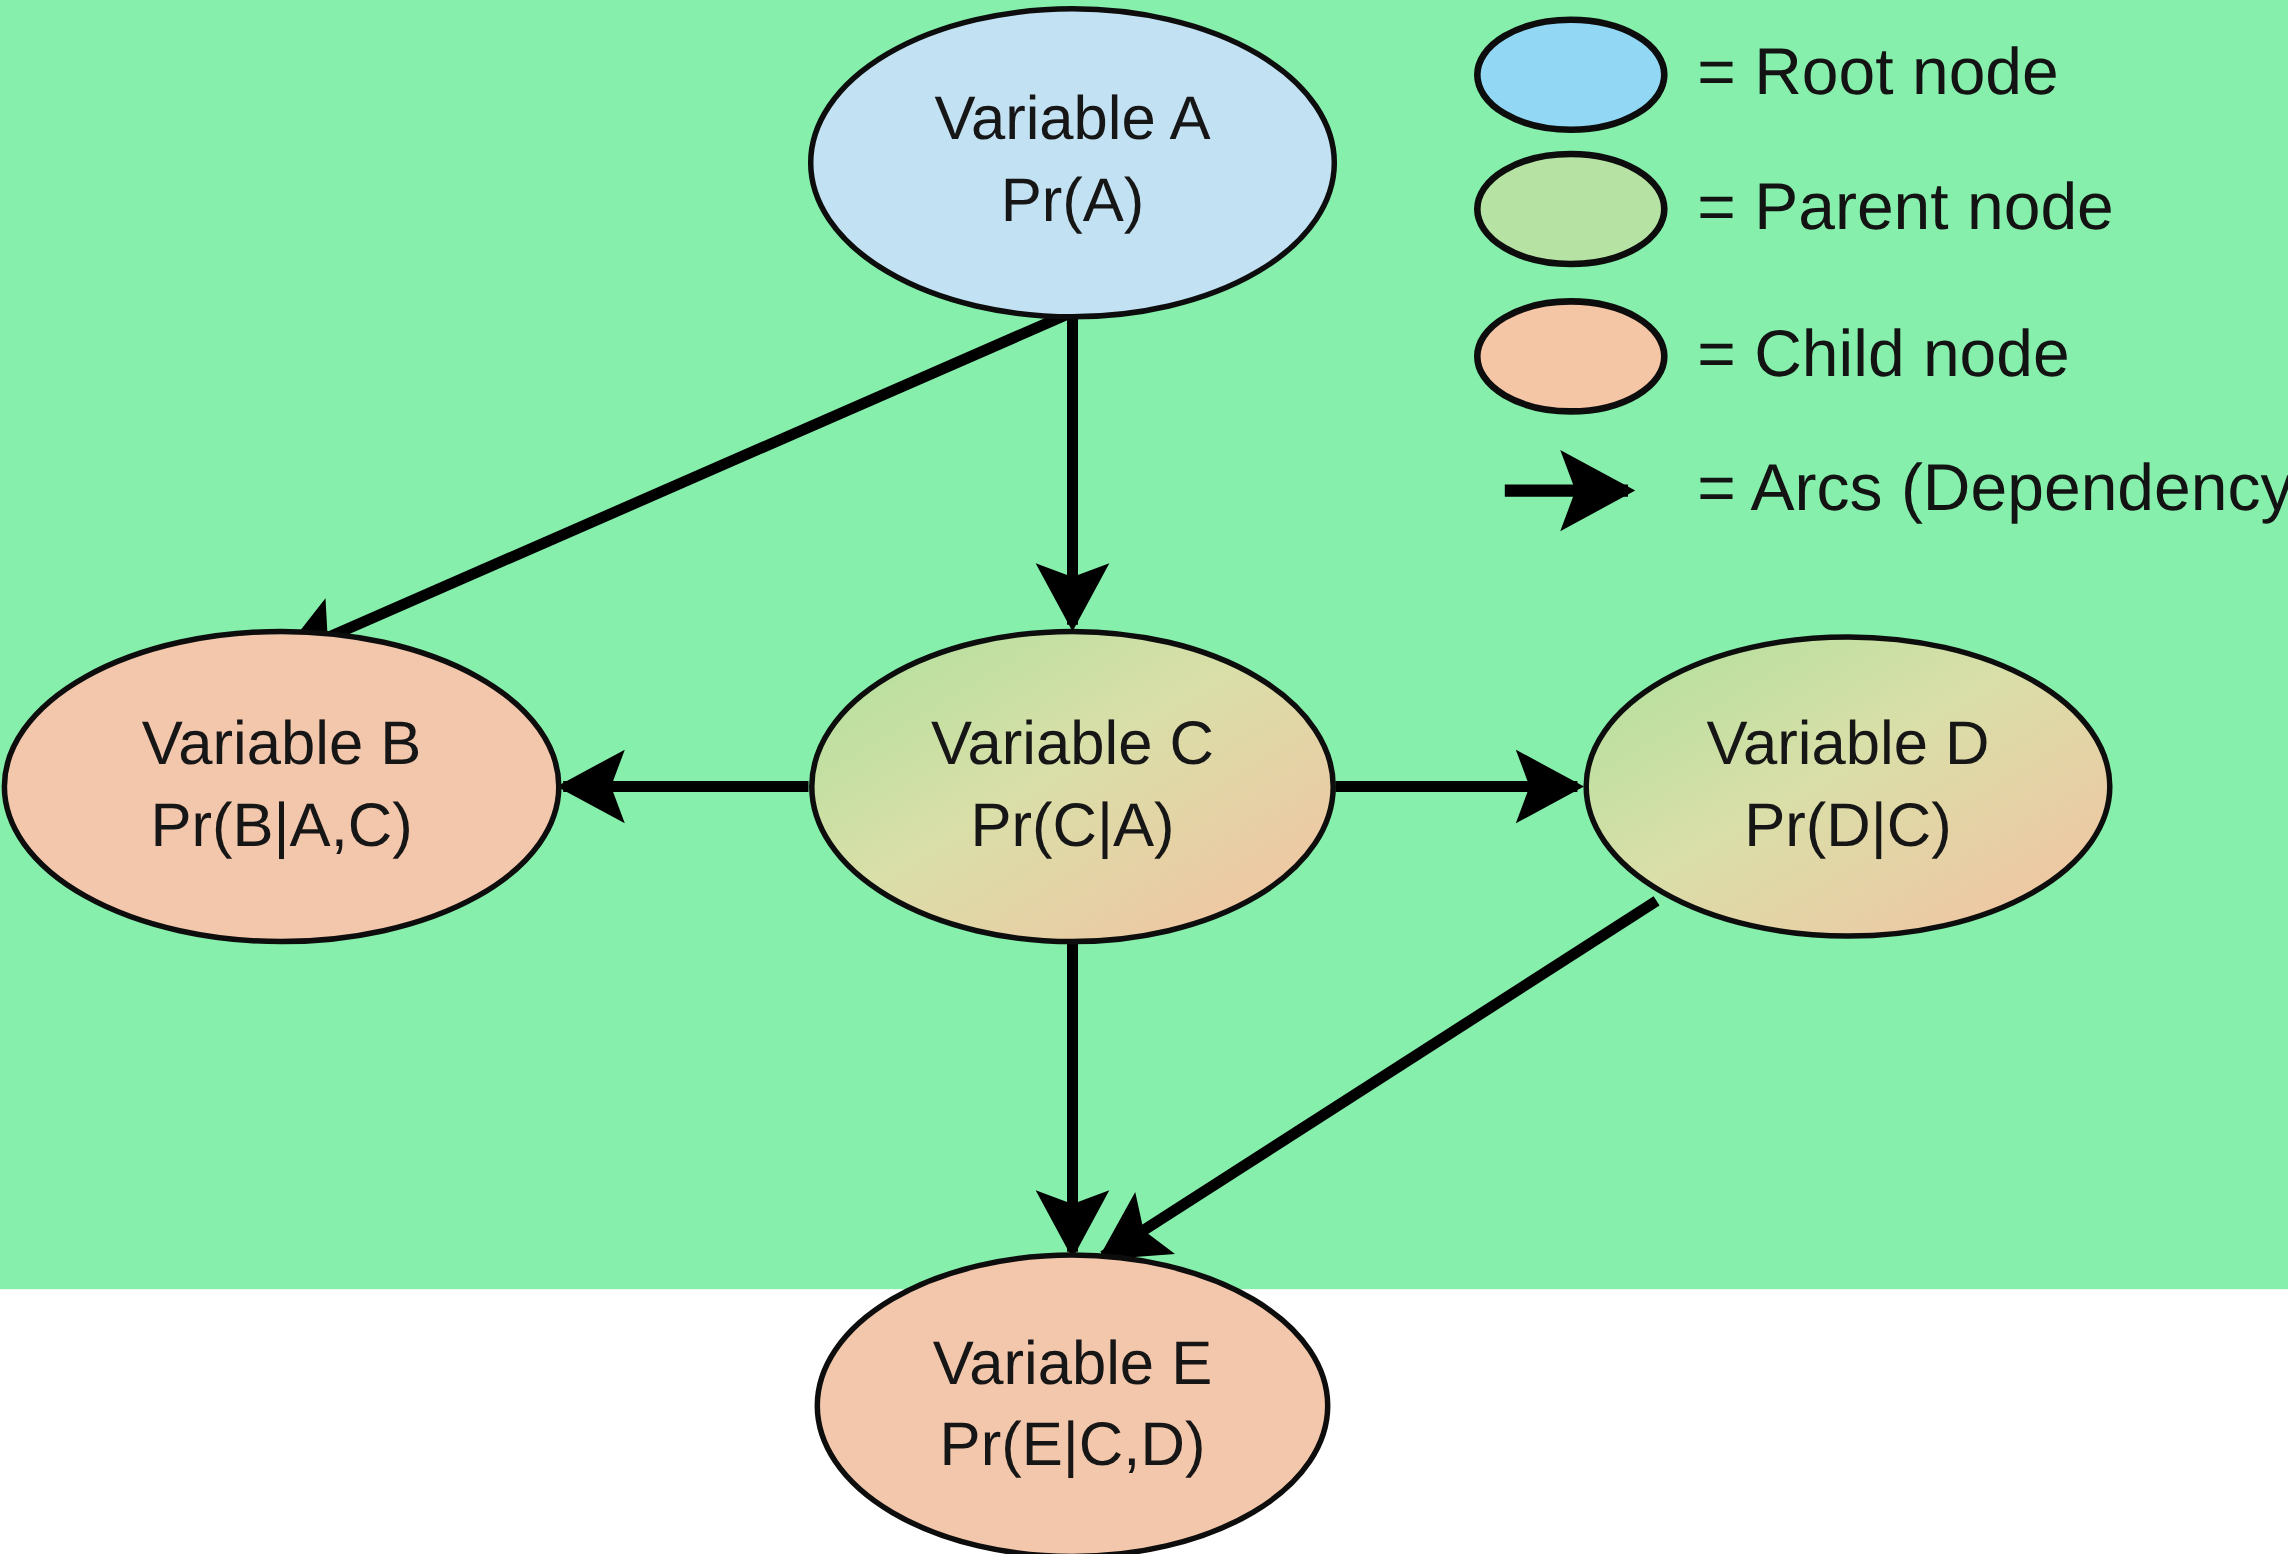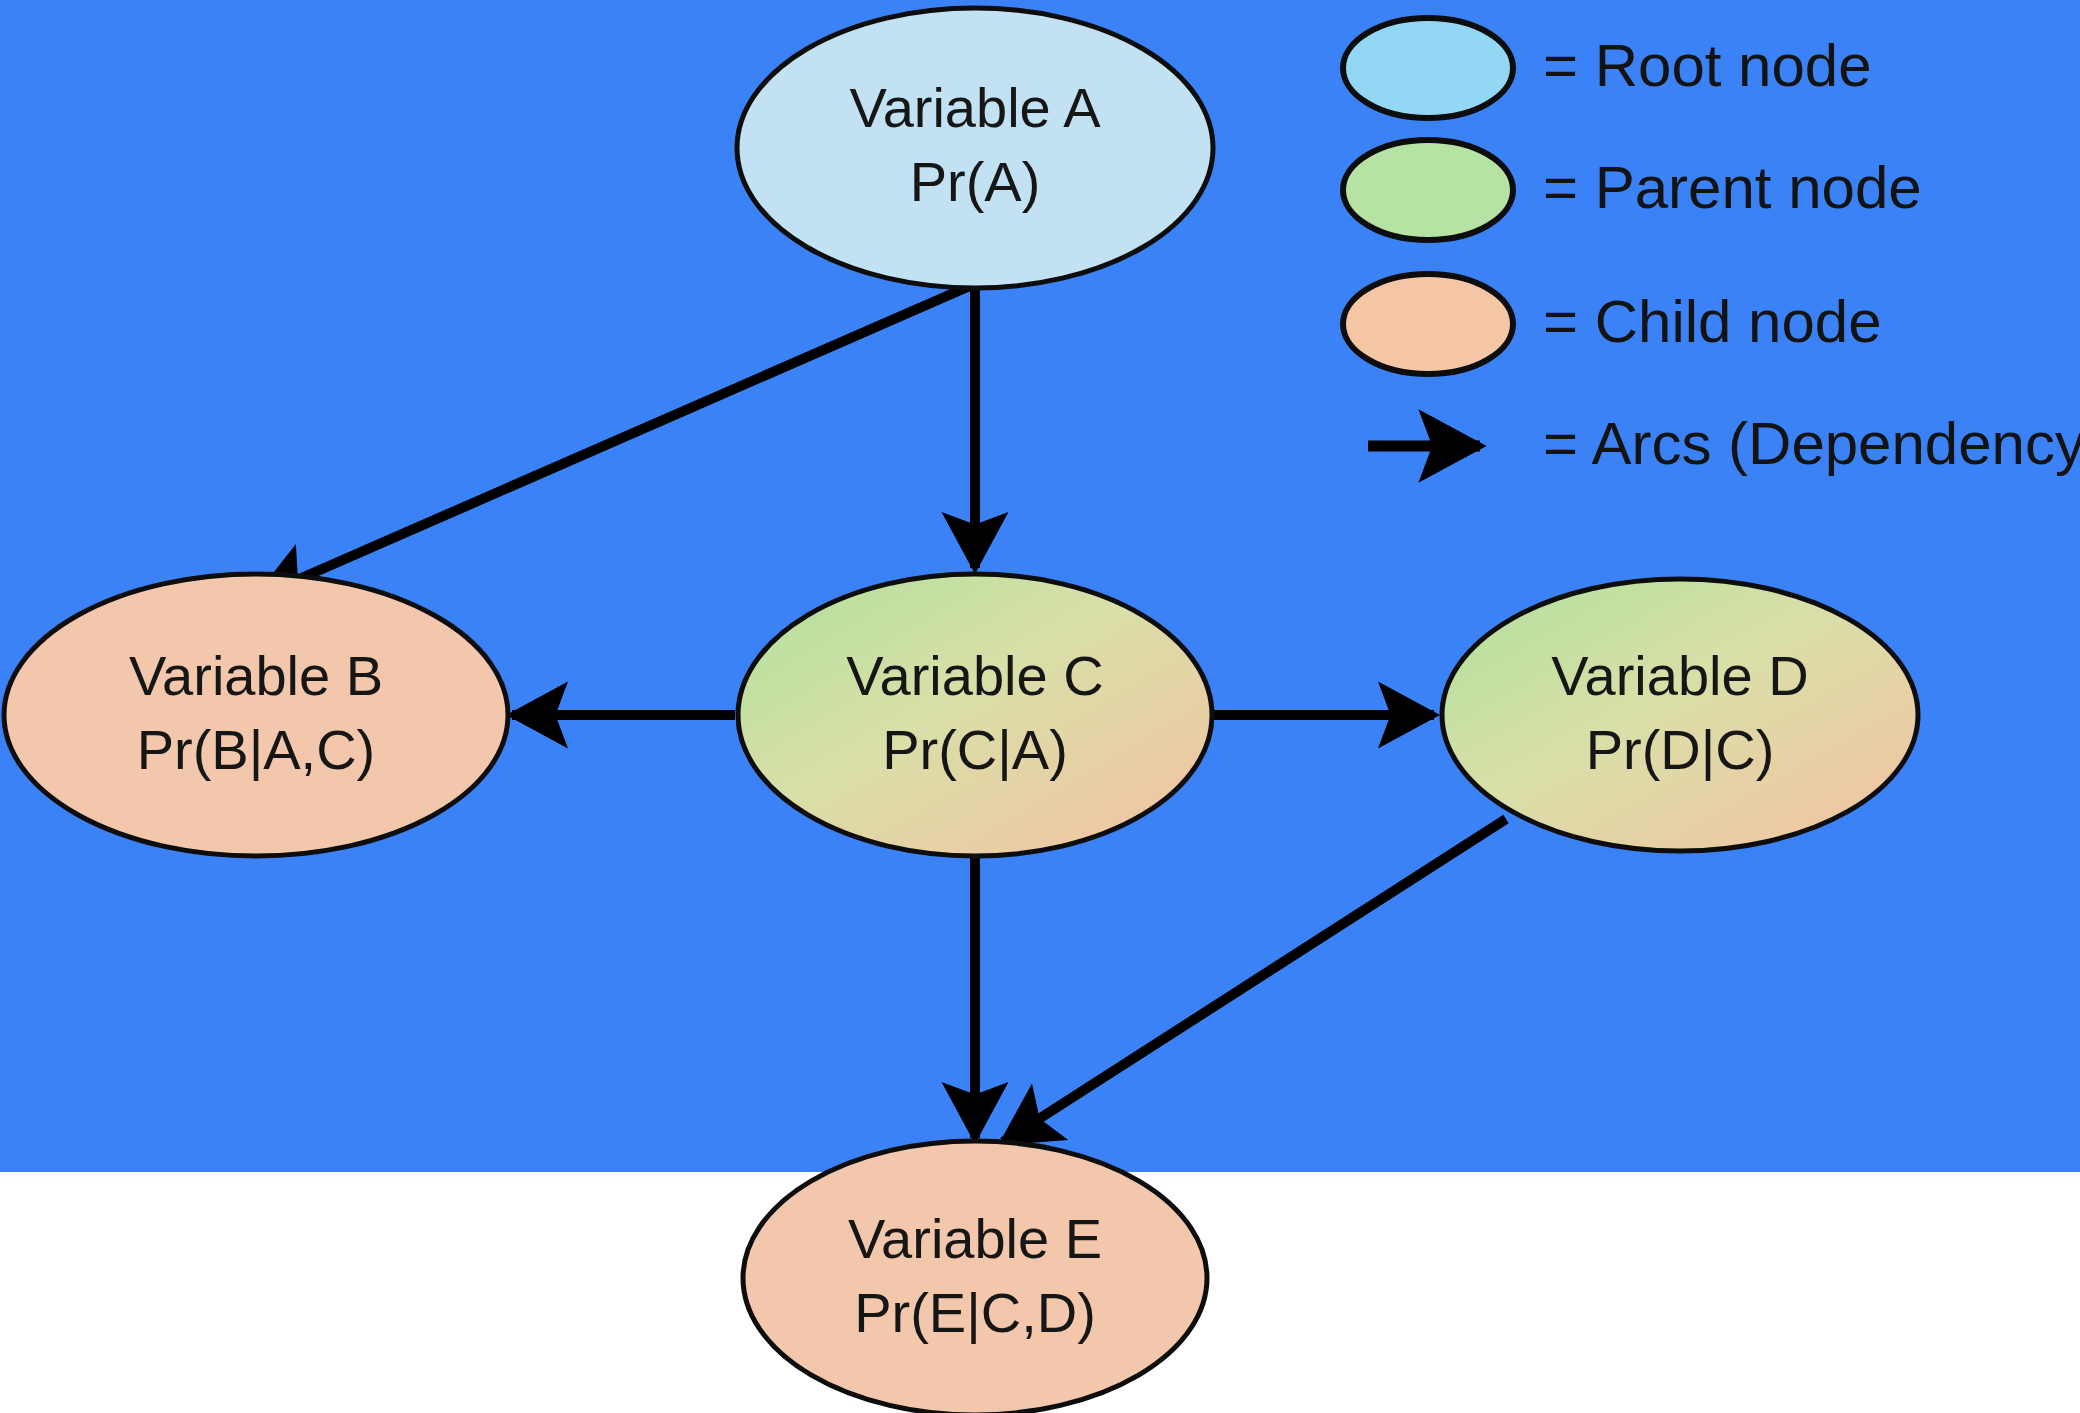--- a/index.html
+++ b/index.html
@@ -10,21 +10,21 @@
   body {
     width: 2080px;
     height: 1413px;
     overflow: hidden;
     font-family: "Liberation Sans", sans-serif;
   }
   #canvas {
     position: relative;
     width: 2080px;
     height: 1172px;
-    background: #3b82f6;
+    background: #86efac;
     text-decoration: underline;
   }
   svg#diagram {
     position: absolute;
     left: 0;
     top: 0;
     width: 2080px;
     height: 1413px;
     display: block;
   }

